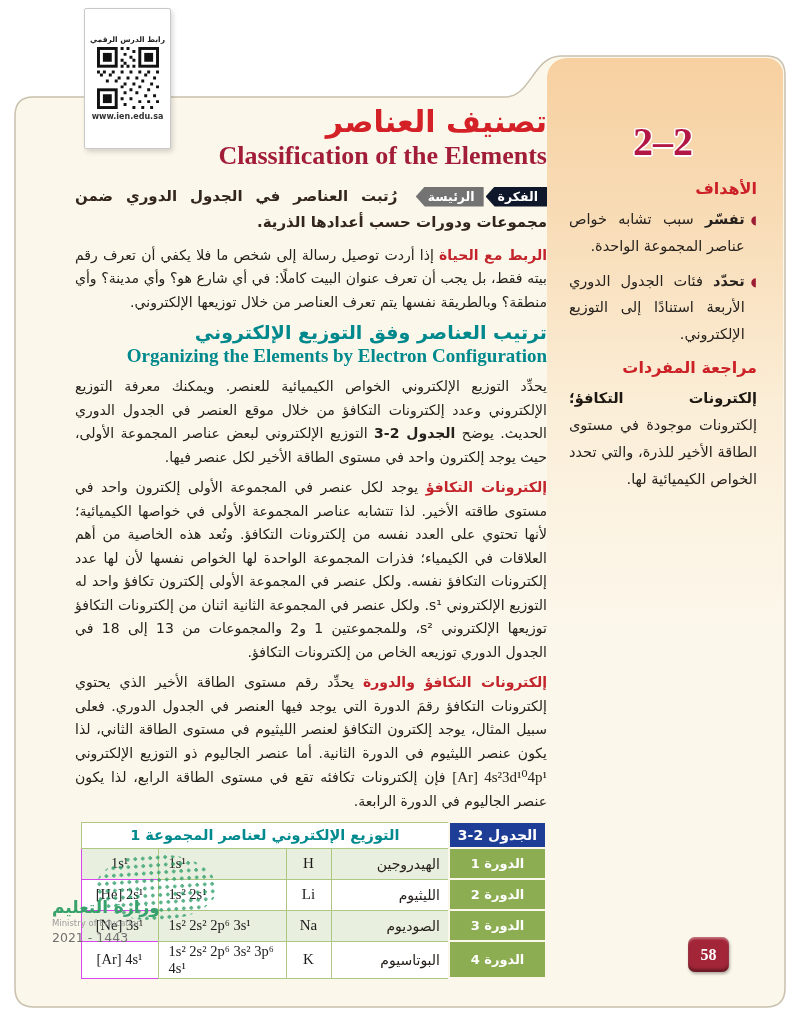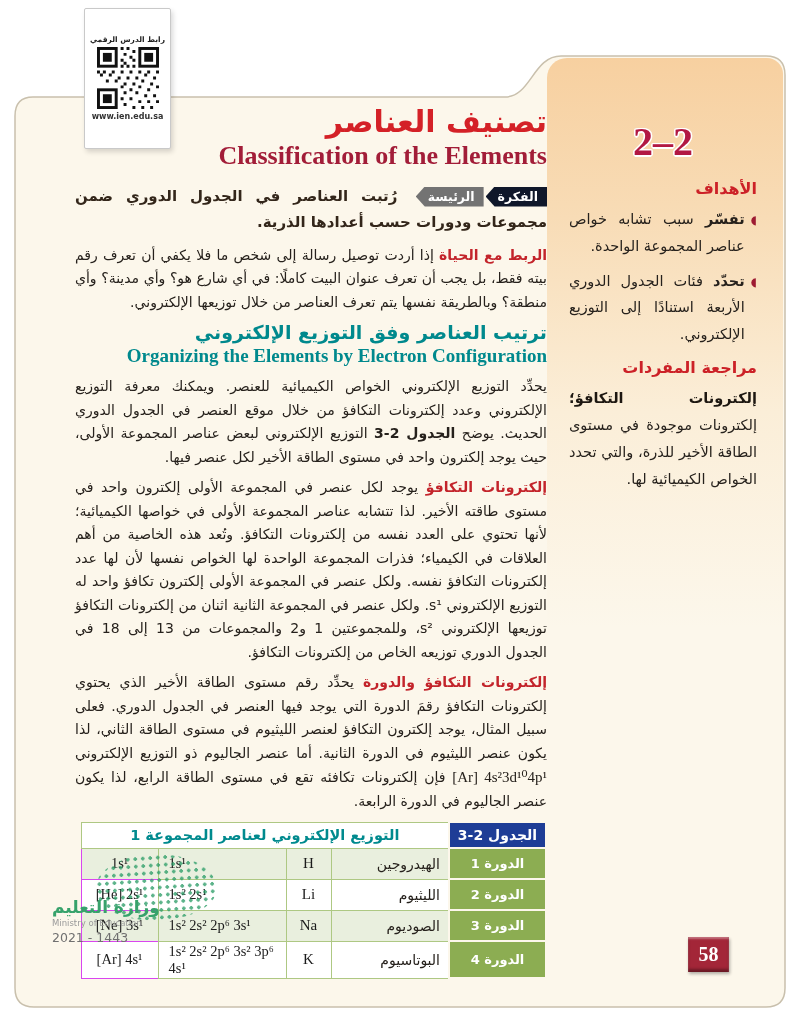--- a/index.html
+++ b/index.html
@@ -76,22 +76,22 @@
   
   .wm-dots{position:absolute;left:96px;top:854px;width:120px;height:66px;z-index:6;pointer-events:none;
     background-image:radial-gradient(circle,rgba(42,156,102,.85) 1.6px,rgba(42,156,102,0) 1.8px);
     background-size:7.5px 7.5px;border-radius:50% 60% 45% 55%;transform:rotate(-4deg);opacity:.9;}
   .footer{position:absolute;left:52px;top:897px;z-index:7;text-align:left;}
   .f-ar{color:#37a26b;font-size:17px;font-weight:bold;direction:rtl;margin:0;}
   .f-en{color:#9a9a9a;font-size:8.5px;margin:1px 0 0;direction:ltr;}
   .f-year{color:#707070;font-size:12.5px;margin:2px 0 0;direction:ltr;}
 
   .page-number{position:absolute;top:937px;right:71px;width:41px;height:35px;z-index:7;
-    background:#a32638;border-radius:0;display:flex;align-items:center;justify-content:center;
-    color:#fff;font-family:"Liberation Serif","DejaVu Serif",serif;font-weight:bold;font-size:20px;
+    background:#a32638;border-radius:7px;display:flex;align-items:center;justify-content:center;
+    color:#fff;font-family:"Liberation Serif","DejaVu Serif",serif;font-weight:bold;font-size:16px;
     box-shadow:inset 0 2px 2px rgba(255,255,255,.35),inset 0 -3px 3px rgba(0,0,0,.35),1px 2px 3px rgba(0,0,0,.3);}
 </style>
 </head>
 <body>
 
 <div class="page">
 
   <svg class="frame-svg" viewBox="0 0 800 1019" aria-hidden="true">
     <path d="M 33 97 L 505 97 C 531 97 533 56 561 56 L 766 56 Q 785 56 785 75 L 785 988 Q 785 1007 766 1007 L 34 1007 Q 15 1007 15 988 L 15 116 Q 15 97 33 97 Z" fill="#fcf7eb" stroke="#c9c0ad" stroke-width="1.5"></path>
   </svg>

